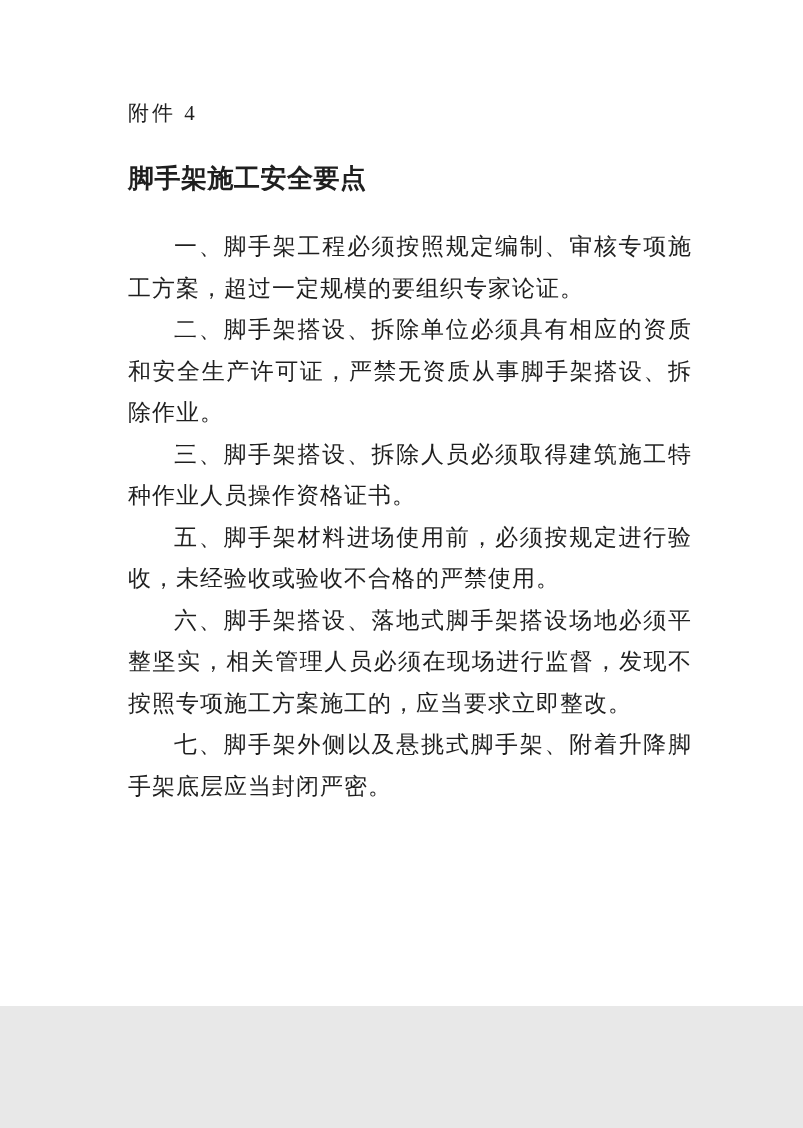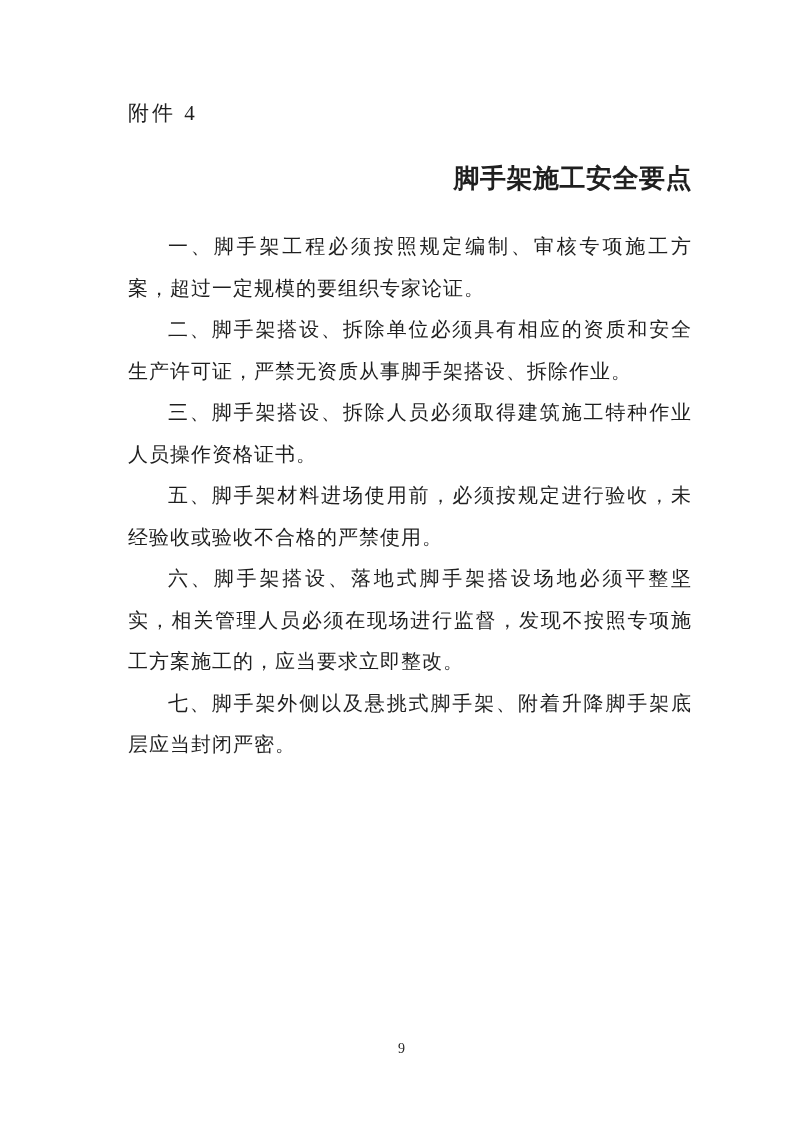--- a/index.html
+++ b/index.html
@@ -3,51 +3,51 @@
 <meta charset="utf-8">
 <style>
   html, body {
     margin: 0;
     padding: 0;
     background: #e8e8e8;
   }
   .page {
     position: relative;
     width: 803px;
-    height: 1128px;
+    height: 1006px;
     margin: 0 auto;
     background: #ffffff;
     overflow: hidden;
     font-family: "Liberation Serif", "DejaVu Serif", serif;
     color: #1f1f1f;
   }
   .attachment-label {
     position: absolute;
     left: 128px;
     top: 99px;
     font-size: 21px;
     letter-spacing: 3px;
     white-space: nowrap;
   }
   .doc-title {
     position: absolute;
     left: 128px;
     top: 144px;
     width: 564px;
-    text-align: right;
+    text-align: left;
     font-size: 26px;
     font-weight: bold;
     letter-spacing: 0.5px;
   }
   .doc-body {
     position: absolute;
     left: 128px;
     top: 226px;
     width: 564px;
-    font-size: 20px;
+    font-size: 23px;
     line-height: 41.5px;
     letter-spacing: 1px;
     text-align: justify;
     text-justify: inter-character;
   }
   .doc-body p {
     margin: 0;
     padding: 0;
     text-indent: 2em;
   }

